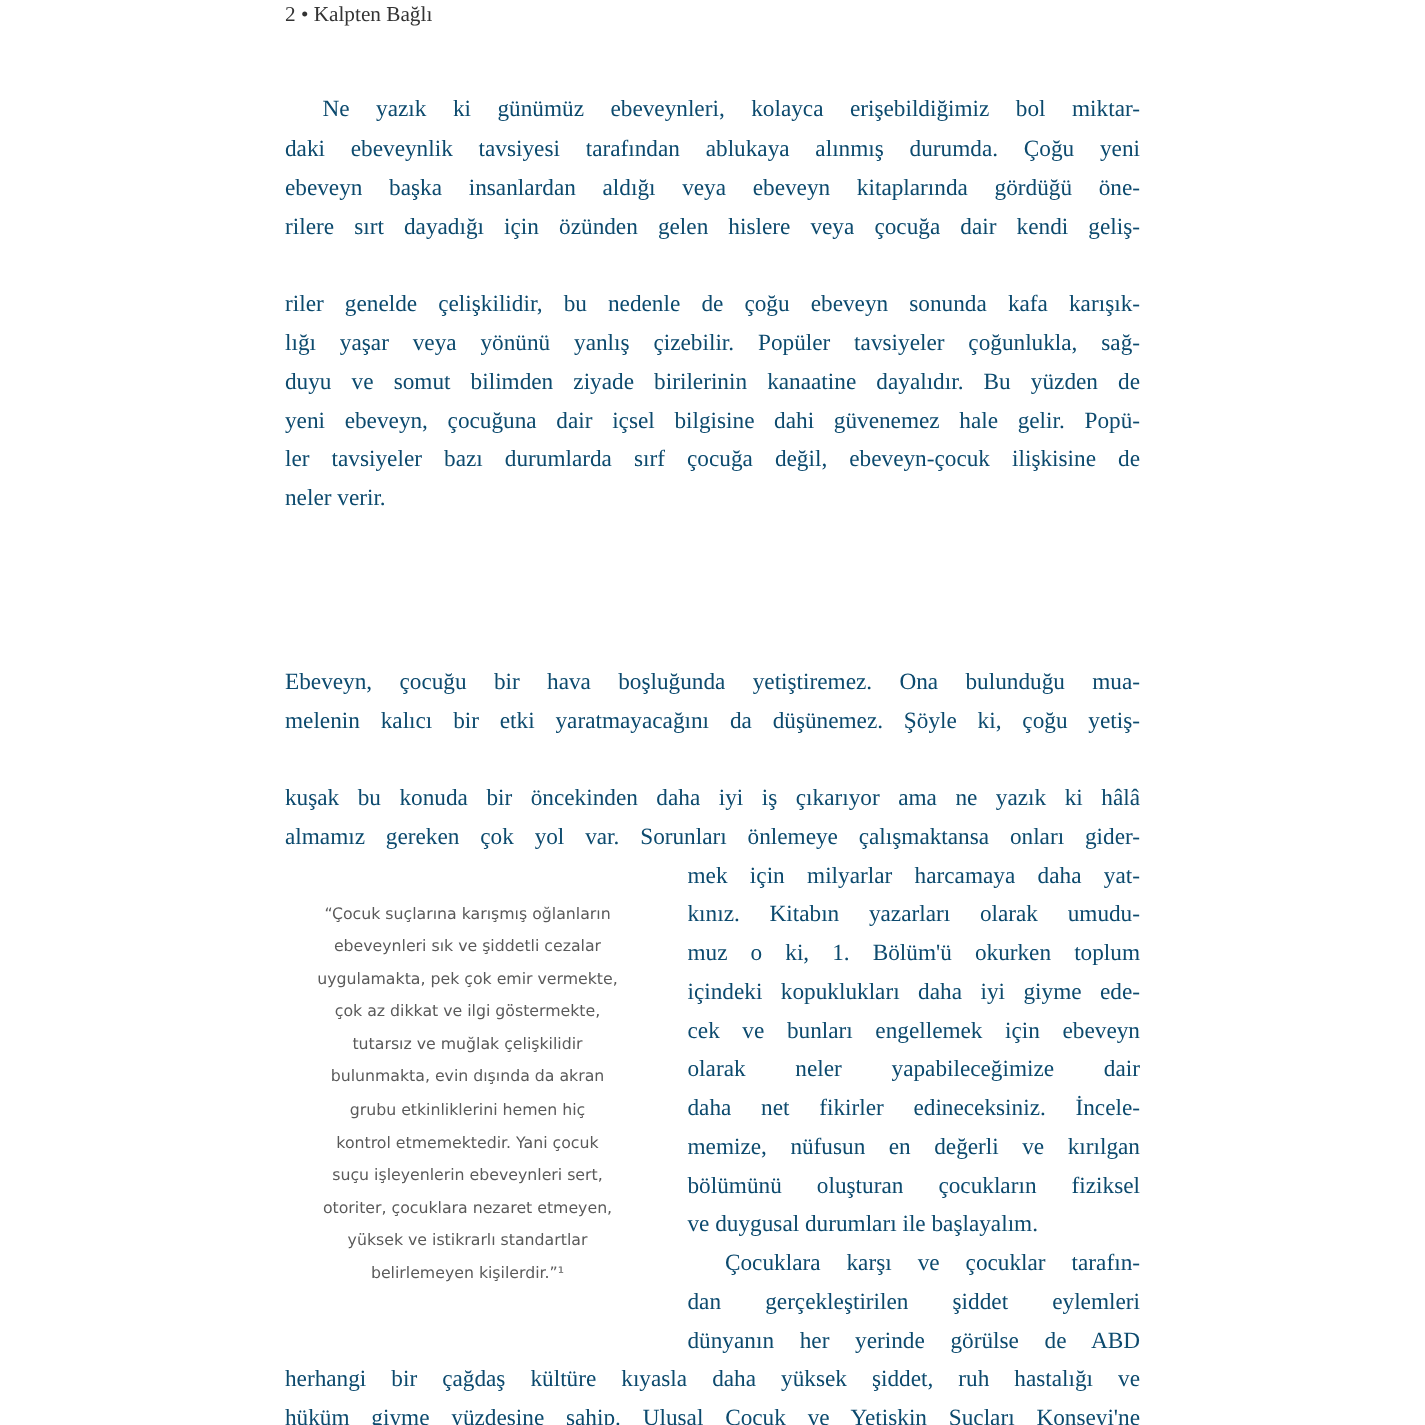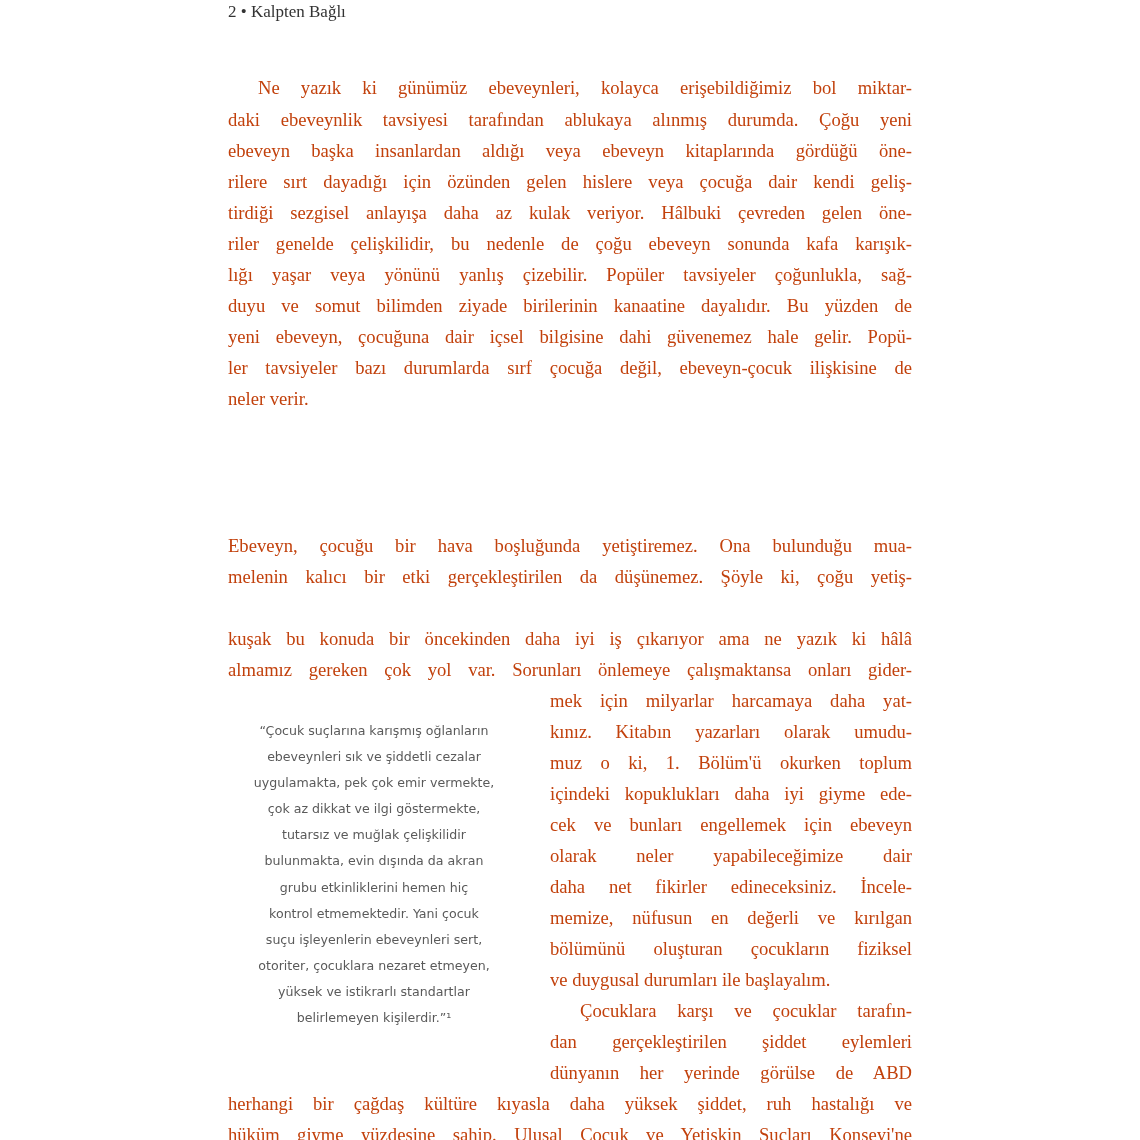--- a/index.html
+++ b/index.html
@@ -1,47 +1,46 @@
 <!DOCTYPE html>
 <html><head>
 <meta charset="utf-8">
 <style>
   html, body { margin:0; padding:0; background:#ffffff; }
   body { width:1140px; height:1140px; position:relative; overflow:hidden; color:#231f20; }
   .page { position:absolute; left:0; top:0; width:1140px; height:815px; }
   .running-head { position:absolute; left:228px; top:2px; font-family:"Liberation Serif", serif; font-size:17px; color:#333; }
-  .line { position:absolute; left:228px; width:684px; font-family:"Liberation Serif", serif; font-size:18.6px; line-height:20px; white-space:nowrap; text-align:justify; text-align-last:justify; color:#c2410c; }
+  .line { position:absolute; left:228px; width:684px; font-family:"Liberation Serif", serif; font-size:18.6px; line-height:20px; white-space:nowrap; text-align:justify; text-align-last:justify; color:#0c4a6e; }
   .line.last { text-align-last:left; }
   .line.indent { padding-left:30px; width:654px; }
   .line.right { left:550px; width:362px; }
   .line.right.indent { padding-left:30px; width:332px; }
   .heading { position:absolute; left:228px; width:684px; top:468px; text-align:center; font-family:"Liberation Sans", sans-serif; font-weight:bold; font-size:18.5px; color:#1e1a1b; letter-spacing:-0.2px; }
   .quote-line { position:absolute; left:228px; width:292px; text-align:center; font-family:"DejaVu Sans", sans-serif; font-size:12.6px; color:#5a5a5a; white-space:nowrap; }
 </style>
 </head>
 <body>
 
 <div class="page">
   <div class="running-head">2 • Kalpten Bağlı</div>
 
   <div class="line indent" style="top:78px">Ne yazık ki günümüz ebeveynleri, kolayca erişebildiğimiz bol miktar-</div>
   <div class="line" style="top:110px">daki ebeveynlik tavsiyesi tarafından ablukaya alınmış durumda. Çoğu yeni</div>
   <div class="line" style="top:141px">ebeveyn başka insanlardan aldığı veya ebeveyn kitaplarında gördüğü öne-</div>
   <div class="line" style="top:172px">rilere sırt dayadığı için özünden gelen hislere veya çocuğa dair kendi geliş-</div>
-  <div class="line" style="top:203px">tirdiği sezgisel anlayışa daha az kulak veriyor. Hâlbuki çevreden gelen öne-</div>
   <div class="line" style="top:234px">riler genelde çelişkilidir, bu nedenle de çoğu ebeveyn sonunda kafa karışık-</div>
   <div class="line" style="top:265px">lığı yaşar veya yönünü yanlış çizebilir. Popüler tavsiyeler çoğunlukla, sağ-</div>
   <div class="line" style="top:296px">duyu ve somut bilimden ziyade birilerinin kanaatine dayalıdır. Bu yüzden de</div>
   <div class="line" style="top:327px">yeni ebeveyn, çocuğuna dair içsel bilgisine dahi güvenemez hale gelir. Popü-</div>
   <div class="line" style="top:358px">ler tavsiyeler bazı durumlarda sırf çocuğa değil, ebeveyn-çocuk ilişkisine de</div>
   <div class="line last" style="top:389px">neler verir.</div>
 
 
   <div class="line" style="top:536px">Ebeveyn, çocuğu bir hava boşluğunda yetiştiremez. Ona bulunduğu mua-</div>
-  <div class="line" style="top:567px">melenin kalıcı bir etki gerçekleştirilen da düşünemez. Şöyle ki, çoğu yetiş-</div>
+  <div class="line" style="top:567px">melenin kalıcı bir etki yaratmayacağını da düşünemez. Şöyle ki, çoğu yetiş-</div>
   <div class="line" style="top:629px">kuşak bu konuda bir öncekinden daha iyi iş çıkarıyor ama ne yazık ki hâlâ</div>
   <div class="line" style="top:660px">almamız gereken çok yol var. Sorunları önlemeye çalışmaktansa onları gider-</div>
 
   <div class="line right" style="top:691px">mek için milyarlar harcamaya daha yat-</div>
   <div class="line right" style="top:722px">kınız. Kitabın yazarları olarak umudu-</div>
   <div class="line right" style="top:753px">muz o ki, 1. Bölüm'ü okurken toplum</div>
   <div class="line right" style="top:784px">içindeki kopuklukları daha iyi giyme ede-</div>
   <div class="line right" style="top:815px">cek ve bunları engellemek için ebeveyn</div>
   <div class="line right" style="top:846px">olarak neler yapabileceğimize dair</div>
   <div class="line right" style="top:877px">daha net fikirler edineceksiniz. İncele-</div>

